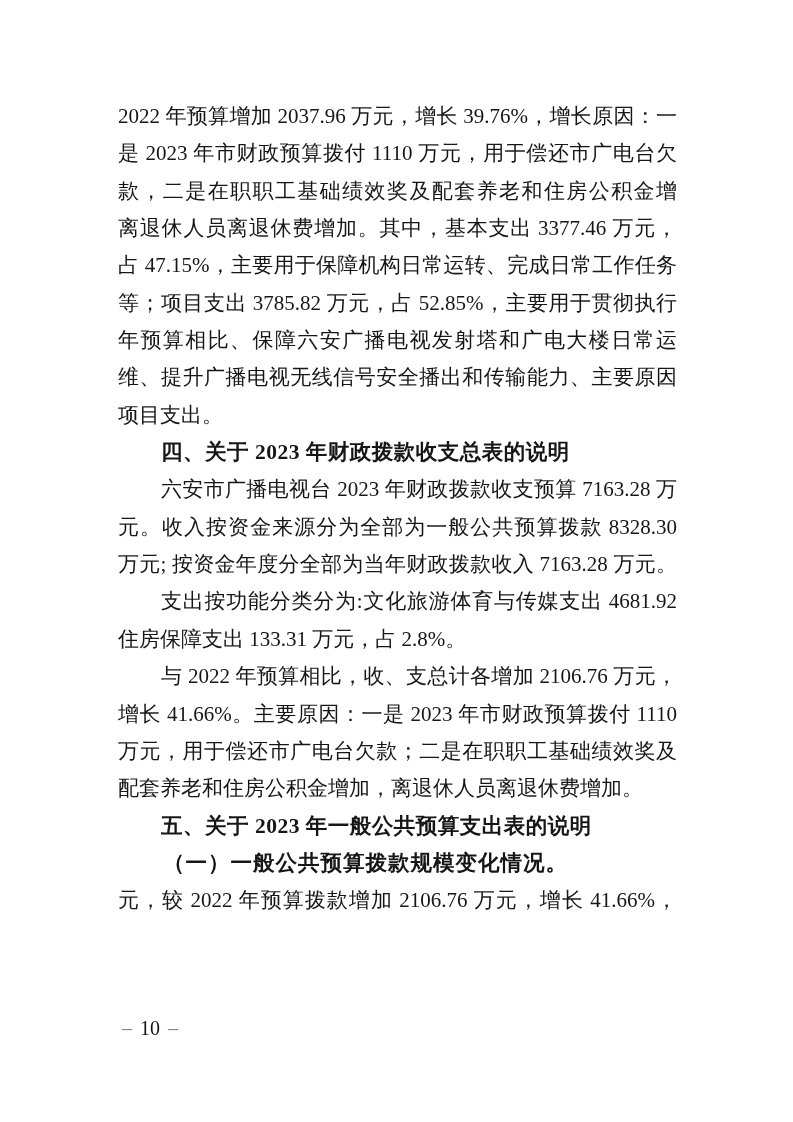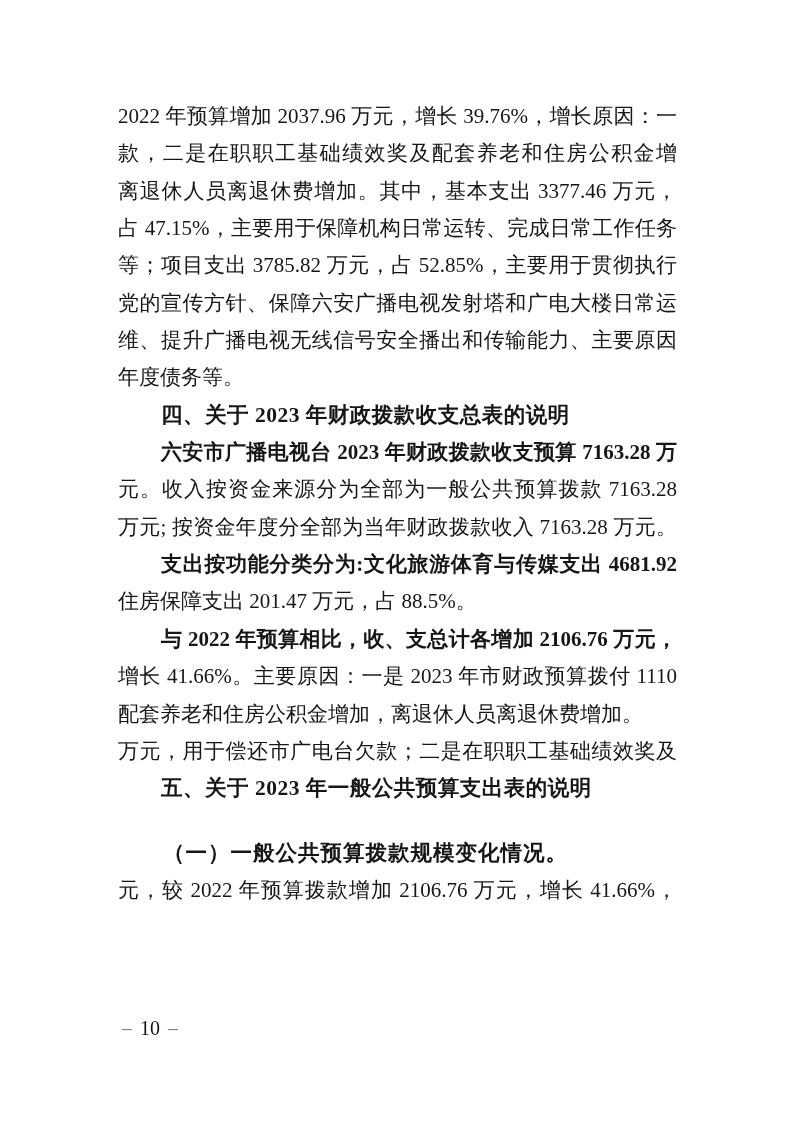--- a/index.html
+++ b/index.html
@@ -37,37 +37,35 @@
     text-justify: distribute;
     text-justify: inter-character;
     white-space: normal;
     overflow: hidden;
   }
   .ln.end {
     text-align-last: left;
   }
   .ln.ind {
     text-indent: 43px;
-    font-weight: bold;
   }
   .ln.h-hei {
     font-family: Liberation Serif, serif;
     font-weight: 700;
     font-size: 21.5px;
     text-align-last: left;
     text-indent: 43px;
     letter-spacing: 0.5px;
   }
   .ln.h-kai {
     font-weight: 700;
     font-size: 21.5px;
     text-align-last: left;
     text-indent: 45px;
     letter-spacing: 1px;
-    margin-top: 27px;
   }
   .footer {
     position: absolute;
     left: 120px;
     top: 1014px;
     font-size: 20px;
     line-height: 28px;
     color: #1a1a1a;
   }
   .footer .dash {
@@ -78,37 +76,38 @@
     padding: 0 6px;
     color: #141414;
   }
 </style>
 </head>
 <body>
 
 <div class="sheet">
   <div class="content">
     <div class="ln">2022 年预算增加 2037.96 万元，增长 39.76%，增长原因：一</div>
+    <div class="ln">是 2023 年市财政预算拨付 1110 万元，用于偿还市广电台欠</div>
     <div class="ln">款，二是在职职工基础绩效奖及配套养老和住房公积金增加，</div>
     <div class="ln">离退休人员离退休费增加。其中，基本支出 3377.46 万元，</div>
     <div class="ln">占 47.15%，主要用于保障机构日常运转、完成日常工作任务</div>
     <div class="ln">等；项目支出 3785.82 万元，占 52.85%，主要用于贯彻执行</div>
-    <div class="ln">党的宣传方针、保障六安广播电视发射塔和广电大楼日常运</div>
+    <div class="ln">年预算相比、保障六安广播电视发射塔和广电大楼日常运</div>
     <div class="ln">维、提升广播电视无线信号安全播出和传输能力、主要原因</div>
-    <div class="ln end">年度债务等。</div>
+    <div class="ln end">项目支出。</div>
     <div class="ln h-hei">四、关于 2023 年财政拨款收支总表的说明</div>
     <div class="ln ind">六安市广播电视台 2023 年财政拨款收支预算 7163.28 万</div>
-    <div class="ln">元。收入按资金来源分为全部为一般公共预算拨款 7163.28</div>
+    <div class="ln">元。收入按资金来源分为全部为一般公共预算拨款 8328.30</div>
     <div class="ln">万元; 按资金年度分全部为当年财政拨款收入 7163.28 万元。</div>
     <div class="ln ind">支出按功能分类分为:文化旅游体育与传媒支出 4681.92</div>
-    <div class="ln end">住房保障支出 201.47 万元，占 88.5%。</div>
+    <div class="ln end">住房保障支出 133.31 万元，占 2.8%。</div>
     <div class="ln ind">与 2022 年预算相比，收、支总计各增加 2106.76 万元，</div>
     <div class="ln">增长 41.66%。主要原因：一是 2023 年市财政预算拨付 1110</div>
+    <div class="ln">万元，用于偿还市广电台欠款；二是在职职工基础绩效奖及</div>
     <div class="ln end">配套养老和住房公积金增加，离退休人员离退休费增加。</div>
-    <div class="ln">万元，用于偿还市广电台欠款；二是在职职工基础绩效奖及</div>
     <div class="ln h-hei">五、关于 2023 年一般公共预算支出表的说明</div>
     <div class="ln h-kai">（一）一般公共预算拨款规模变化情况。</div>
     <div class="ln">元，较 2022 年预算拨款增加 2106.76 万元，增长 41.66%，</div>
   </div>
 
   <div class="footer">
     <span class="dash">–</span><span class="pg">10</span><span class="dash">–</span>
   </div>
 </div>
 

